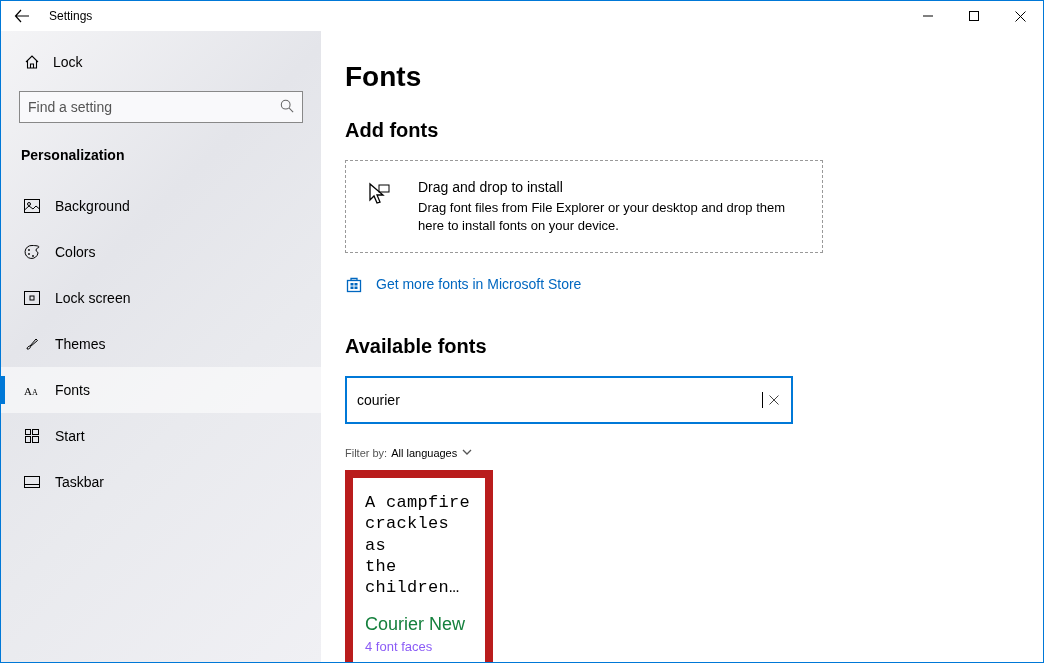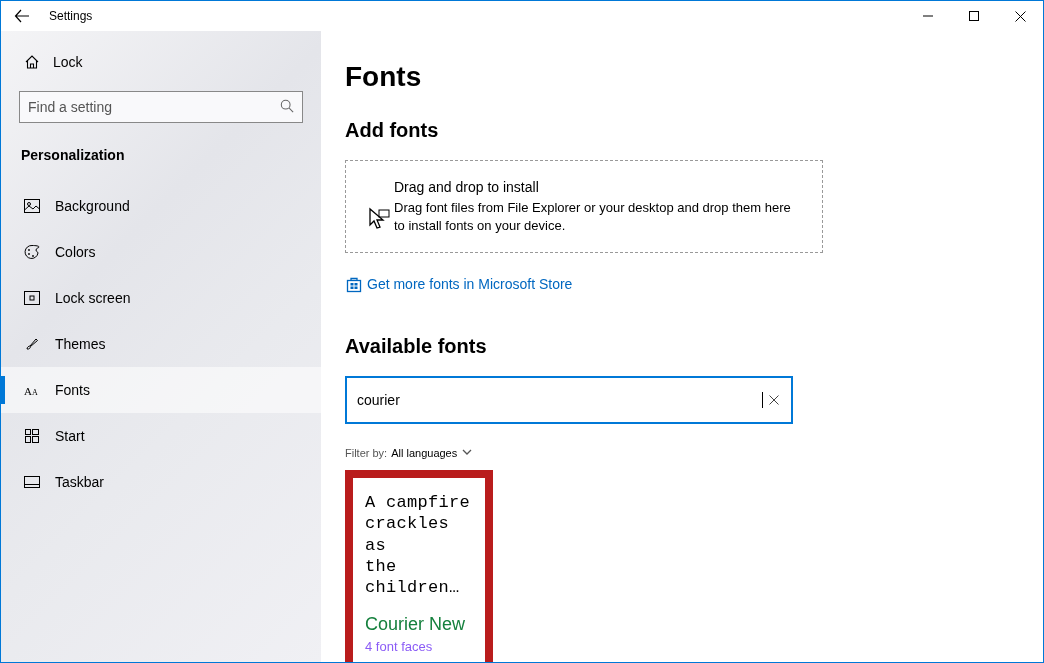--- a/index.html
+++ b/index.html
@@ -126,35 +126,34 @@
   h2.section-title {
     font-size: 20px;
     font-weight: 600;
     margin-bottom: 18px;
   }
   .dropzone {
     border: 1px dashed #999;
     width: 478px;
     padding: 18px 22px 18px 16px;
     display: flex;
-    gap: 0;
+    gap: 24px;
     margin-bottom: 22px;
-    align-items: flex-end;
   }
   .dropzone .dz-icon {
     width: 32px; flex-shrink:0;
     display:flex; align-items:flex-start; justify-content:center;
     padding-top: 2px;
   }
   .dz-title { font-size: 14px; color: #000; margin-bottom: 4px; }
   .dz-sub { font-size: 13px; color: #000000; line-height: 1.35; }
   .store-link {
     display: flex;
     align-items: center;
-    gap: 4px;
+    gap: 13px;
     color: #0067c0;
     font-size: 14px;
     margin-bottom: 42px;
     cursor: pointer;
   }
   .store-link .bag-icon { width: 18px; height: 18px; }
   .font-search {
     width: 448px;
     height: 48px;
     border: 2px solid #0078d7;

